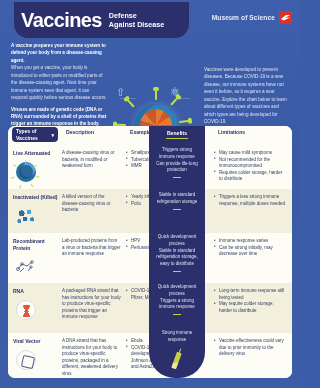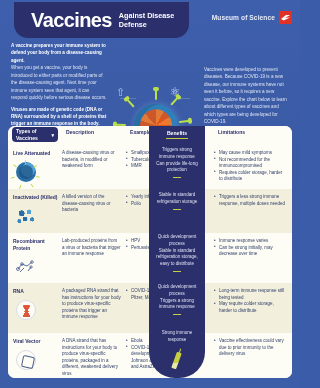--- a/index.html
+++ b/index.html
@@ -13,21 +13,21 @@
   
   .page {
     position:absolute; inset:0;
     background:linear-gradient(180deg,#3e5fac 0%,#3a5aa4 40%,#3c5da8 100%);
   }
   
   .header { position:absolute; left:0; top:0; width:300px; height:40px; }
   .title-pill {
     position:absolute; left:14px; top:2px; width:175px; height:36px;
     background:#2b2f6b; border-radius:0 0 14px 14px;
-    display:flex; align-items:center; padding-left:17px; gap:7px;
+    display:flex; align-items:center; padding-left:7px; gap:7px;
   }
   .title-main {
     color:#ffffff; font-size:20px; font-weight:bold; letter-spacing:-0.6px;
     line-height:1;
   }
   .title-sub {
     color:#ffffff; font-size:7.2px; font-weight:bold; line-height:1.28;
   }
   .brand {
     position:absolute; right:8px; top:11px;
@@ -176,22 +176,22 @@
 </style>
 </head>
 <body>
 
 <div class="page">
 
   <div class="header">
     <div class="title-pill">
       <div class="title-main">Vaccines</div>
       <div>
+        <div class="title-sub">Defense</div>
         <div class="title-sub">Against Disease</div>
-        <div class="title-sub">Defense</div>
       </div>
     </div>
     <div class="brand">
       <div class="brand-text">Museum of Science</div>
       <div class="brand-mark"></div>
     </div>
   </div>
 
   <div class="intro">
     <div class="col-left">

